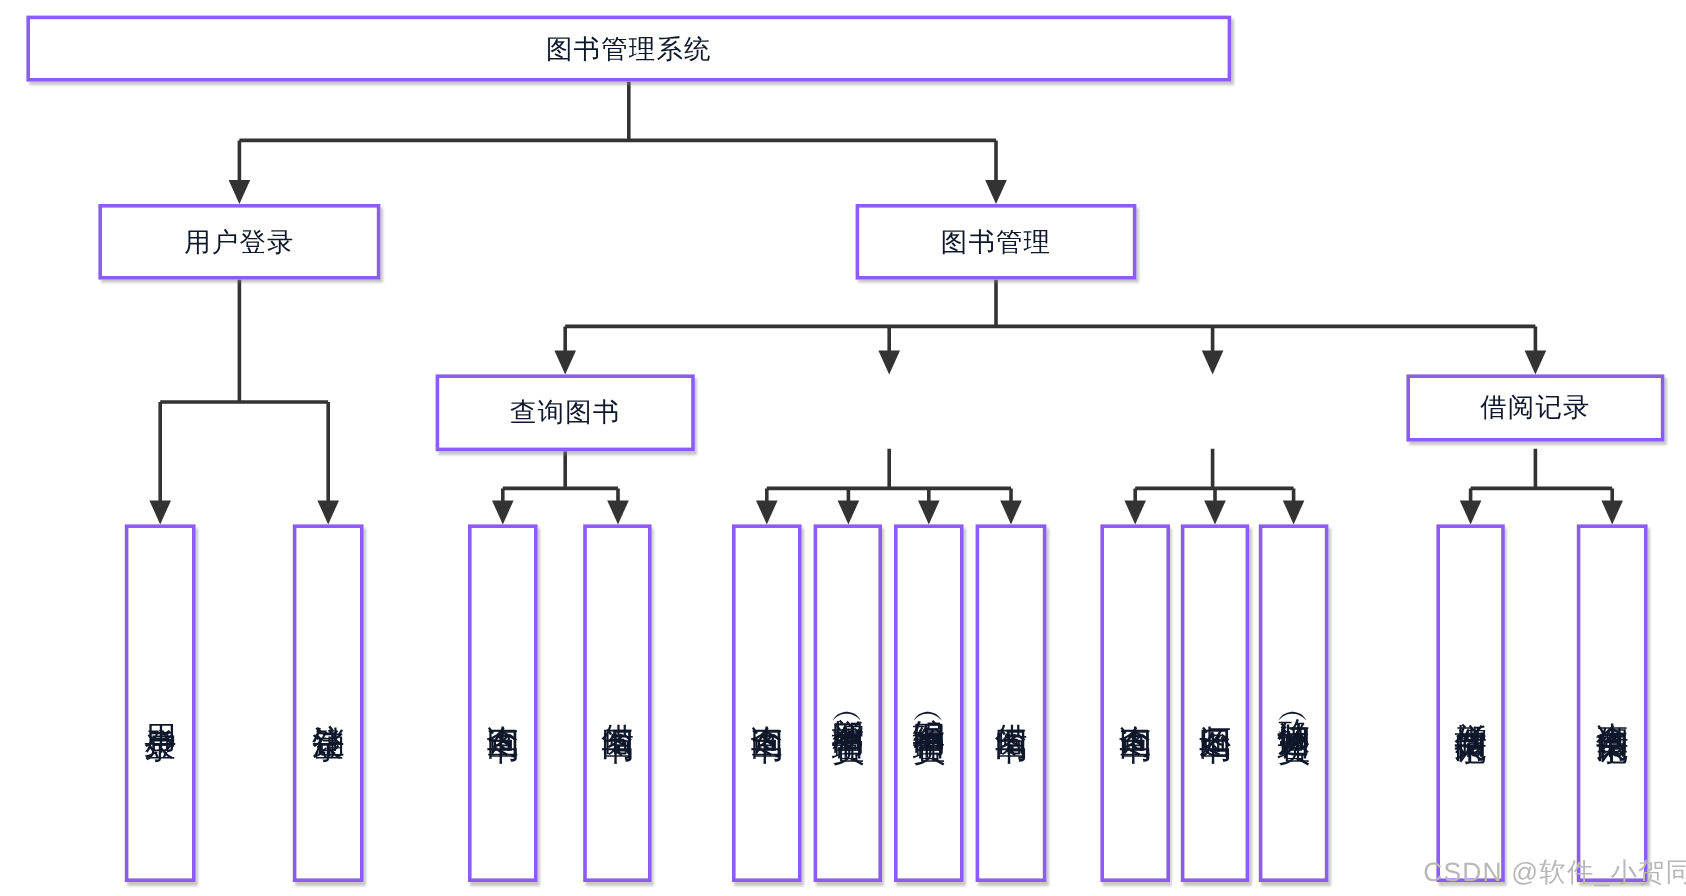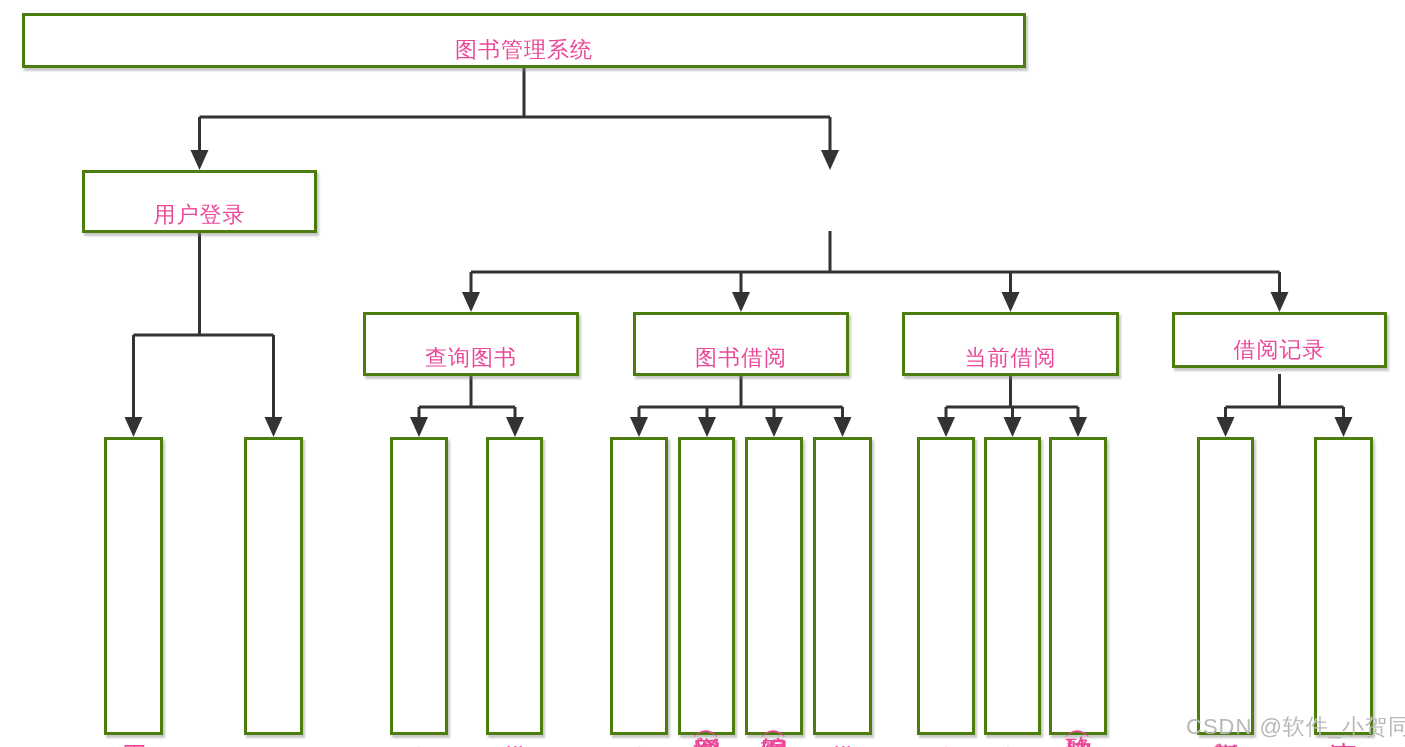--- a/index.html
+++ b/index.html
@@ -12,25 +12,25 @@
   }
   .stage { position: absolute; inset: 0; }
   svg.connectors {
     position: absolute; left: 0; top: 0;
     width: 1405px; height: 747px;
     z-index: 0;
   }
   .box {
     position: absolute;
     background: #ffffff;
-    border: 3px solid #4d7c0f;
+    border: 3px solid #8b5cf6;
     display: flex;
-    align-items: flex-end;
+    align-items: center;
     justify-content: center;
-    color: #ec4899;
+    color: #0f172a;
     z-index: 1;
     box-shadow: 2px 3px 2px rgba(130,130,130,0.45);
   }
   .h-label {
     font-size: 22px;
     letter-spacing: 1px;
     white-space: nowrap;
   }
   .leaf .v-label {
     writing-mode: vertical-rl;
@@ -98,29 +98,26 @@
     </g>
   </svg>
 
   <div class="box" style="left:22px;top:13px;width:1004px;height:55px">
     <span class="h-label">图书管理系统</span>
   </div>
 
   <div class="box" style="left:82px;top:170px;width:235px;height:63px">
     <span class="h-label">用户登录</span>
   </div>
+  <div class="box" style="left:713px;top:170px;width:234px;height:63px">
+    <span class="h-label">图书管理</span>
+  </div>
 
   <div class="box" style="left:363px;top:312px;width:216px;height:64px">
     <span class="h-label">查询图书</span>
-  </div>
-  <div class="box" style="left:633px;top:312px;width:216px;height:64px">
-    <span class="h-label">图书借阅</span>
-  </div>
-  <div class="box" style="left:902px;top:312px;width:217px;height:64px">
-    <span class="h-label">当前借阅</span>
   </div>
   <div class="box" style="left:1172px;top:312px;width:215px;height:56px">
     <span class="h-label">借阅记录</span>
   </div>
 
   <div class="box leaf" style="left:104px;top:437px;width:59px;height:298px">
     <span class="v-label">用户登录</span>
   </div>
   <div class="box leaf" style="left:244px;top:437px;width:59px;height:298px">
     <span class="v-label">注销登录</span>

